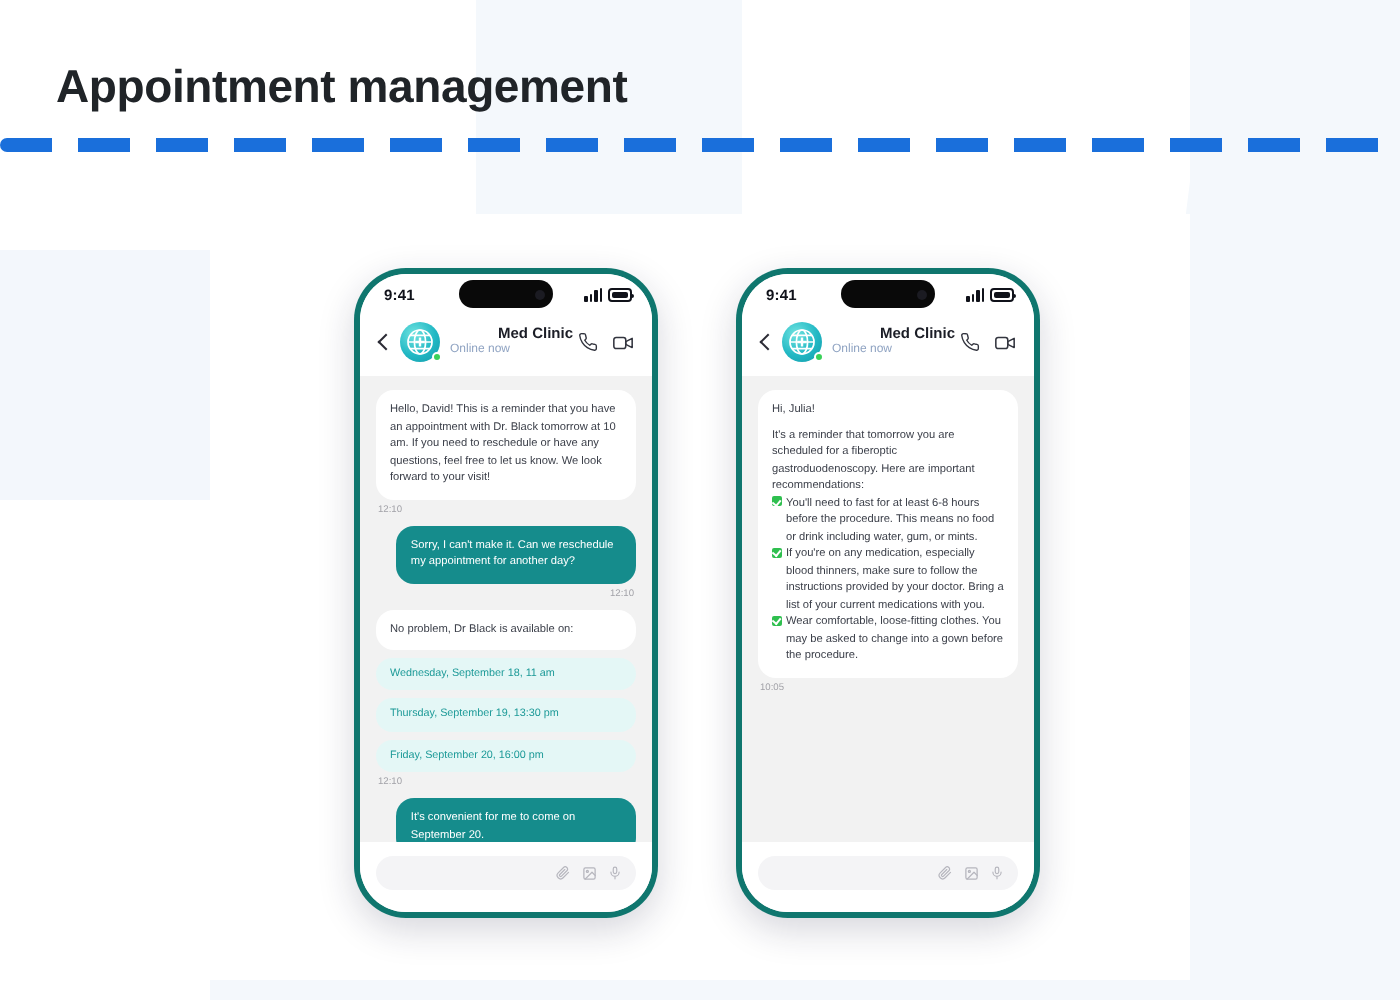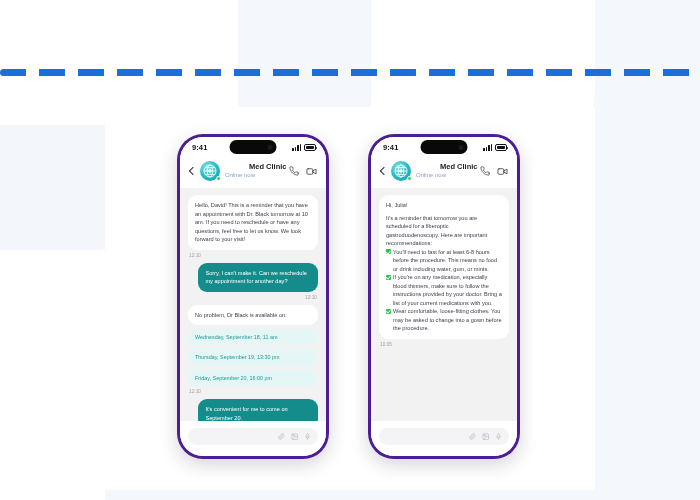--- a/index.html
+++ b/index.html
@@ -49,21 +49,21 @@
 
   
   .card {
     position: absolute; left: 105px; top: 107px; width: 490px; height: 383px;
     background: #ffffff;
   }
 
   
   .phone {
     position: absolute; width: 152px; height: 325px;
-    background: #4c1d95;
+    background: #0f766e;
     border-radius: 26px;
     padding: 3px;
     box-shadow: 0 6px 18px rgba(30,30,60,0.18);
   }
   .phone.left  { left: 177px; top: 134px; }
   .phone.right { left: 368px; top: 134px; }
   .screen {
     position: relative; width: 100%; height: 100%;
     background: #f2f2f2;
     border-radius: 23px;
@@ -198,20 +198,21 @@
 <body>
 
 <div class="stage">
 
   <div class="bg-band-left"></div>
   <div class="bg-band-topmid"></div>
   <div class="bg-right-strip"></div>
   <div class="bg-corner-right"></div>
   <div class="bg-band-bottom"></div>
 
+  <div class="page-title">Appointment management</div>
   <div class="dashed-rule"></div>
 
   <div class="card"></div>
 
   <div class="phone left">
     <div class="screen">
 
       <div class="statusbar">
         <div class="sb-time">9:41</div>
         <div class="island"></div>

